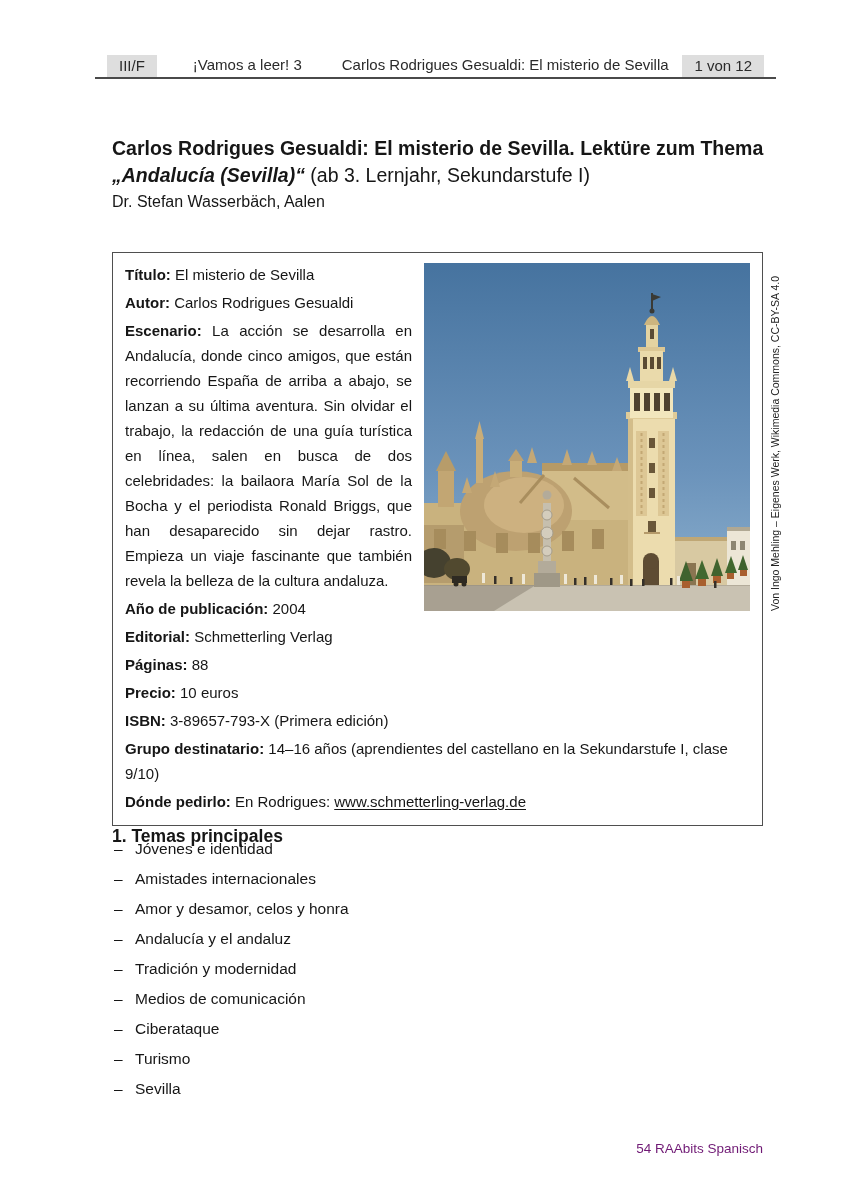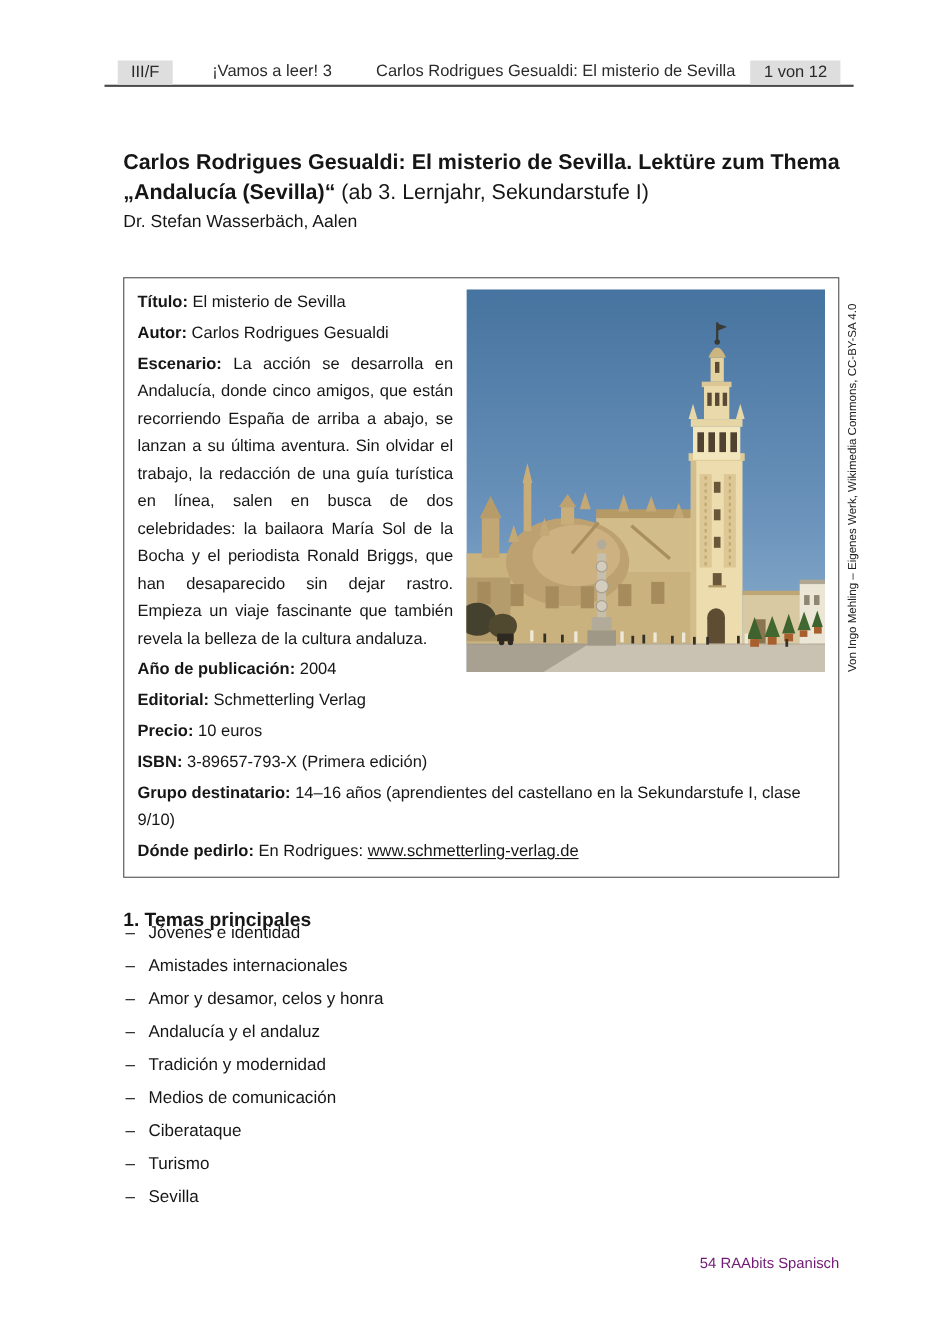--- a/index.html
+++ b/index.html
@@ -12,21 +12,21 @@
   .chip{background:#dedede;padding:2px 12px 3px;margin-bottom:-3px;}
   .chip-left{margin-left:12px;}
   .series{margin-left:36px;padding-bottom:1px;}
   .doc-title{margin-left:40px;padding-bottom:1px;}
   .chip-right{margin-left:auto;margin-right:12px;}
 
   
   .title{position:absolute;left:112px;top:122px;width:668px;font-size:19.5px;line-height:27px;
          font-weight:bold;}
   .title .plain{font-weight:normal;}
-  .quoted{}
+  .quoted{font-style:italic;}
   .author{position:absolute;left:112px;top:193px;font-size:16px;}
 
   
   .infobox{position:absolute;left:112px;top:252px;width:651px;box-sizing:border-box;
            border:1.5px solid #4f4f4f;padding:9px 12px 8px;font-size:15px;line-height:25px;
            min-height:518px;}
   .infobox p{margin:0 0 3px;}
   .infobox p.justify{text-align:justify;}
   .infobox b{font-weight:bold;}
   .photo-wrap{float:right;width:326px;height:348px;margin:1px 0 8px 12px;}
@@ -202,20 +202,21 @@
           <rect x="290" y="318" width="2.5" height="7" fill="#35302a"></rect>
         </g>
       </svg>
     </div>
 
     <p><b>Título:</b> <span>El misterio de Sevilla</span></p>
     <p><b>Autor:</b> <span>Carlos Rodrigues Gesualdi</span></p>
     <p class="justify"><b>Escenario:</b> <span>La acción se desarrolla en Andalucía, donde cinco amigos, que están recorriendo España de arriba a abajo, se lanzan a su última aventura. Sin olvidar el trabajo, la redacción de una guía turística en línea, salen en busca de dos celebridades: la bailaora María Sol de la Bocha y el periodista Ronald Briggs, que han desaparecido sin dejar rastro. Empieza un viaje fascinante que también revela la belleza de la cultura andaluza.</span></p>
     <p><b>Año de publicación:</b> <span>2004</span></p>
     <p><b>Editorial:</b> <span>Schmetterling Verlag</span></p>
+    <p><b>Páginas:</b> <span>88</span></p>
     <p><b>Precio:</b> <span>10 euros</span></p>
     <p><b>ISBN:</b> <span>3-89657-793-X (Primera edición)</span></p>
     <p><b>Grupo destinatario:</b> <span>14–16 años (aprendientes del castellano en la Sekundarstufe I, clase 9/10)</span></p>
     <p><b>Dónde pedirlo:</b> <span>En Rodrigues:</span> <a href="#" class="weblink">www.schmetterling-verlag.de</a></p>
   </div>
 
   <div class="photo-caption">Von Ingo Mehling – Eigenes Werk, Wikimedia Commons, CC-BY-SA 4.0</div>
 
   <h2 class="temas-heading">1. Temas principales</h2>
   <ul class="temas">

